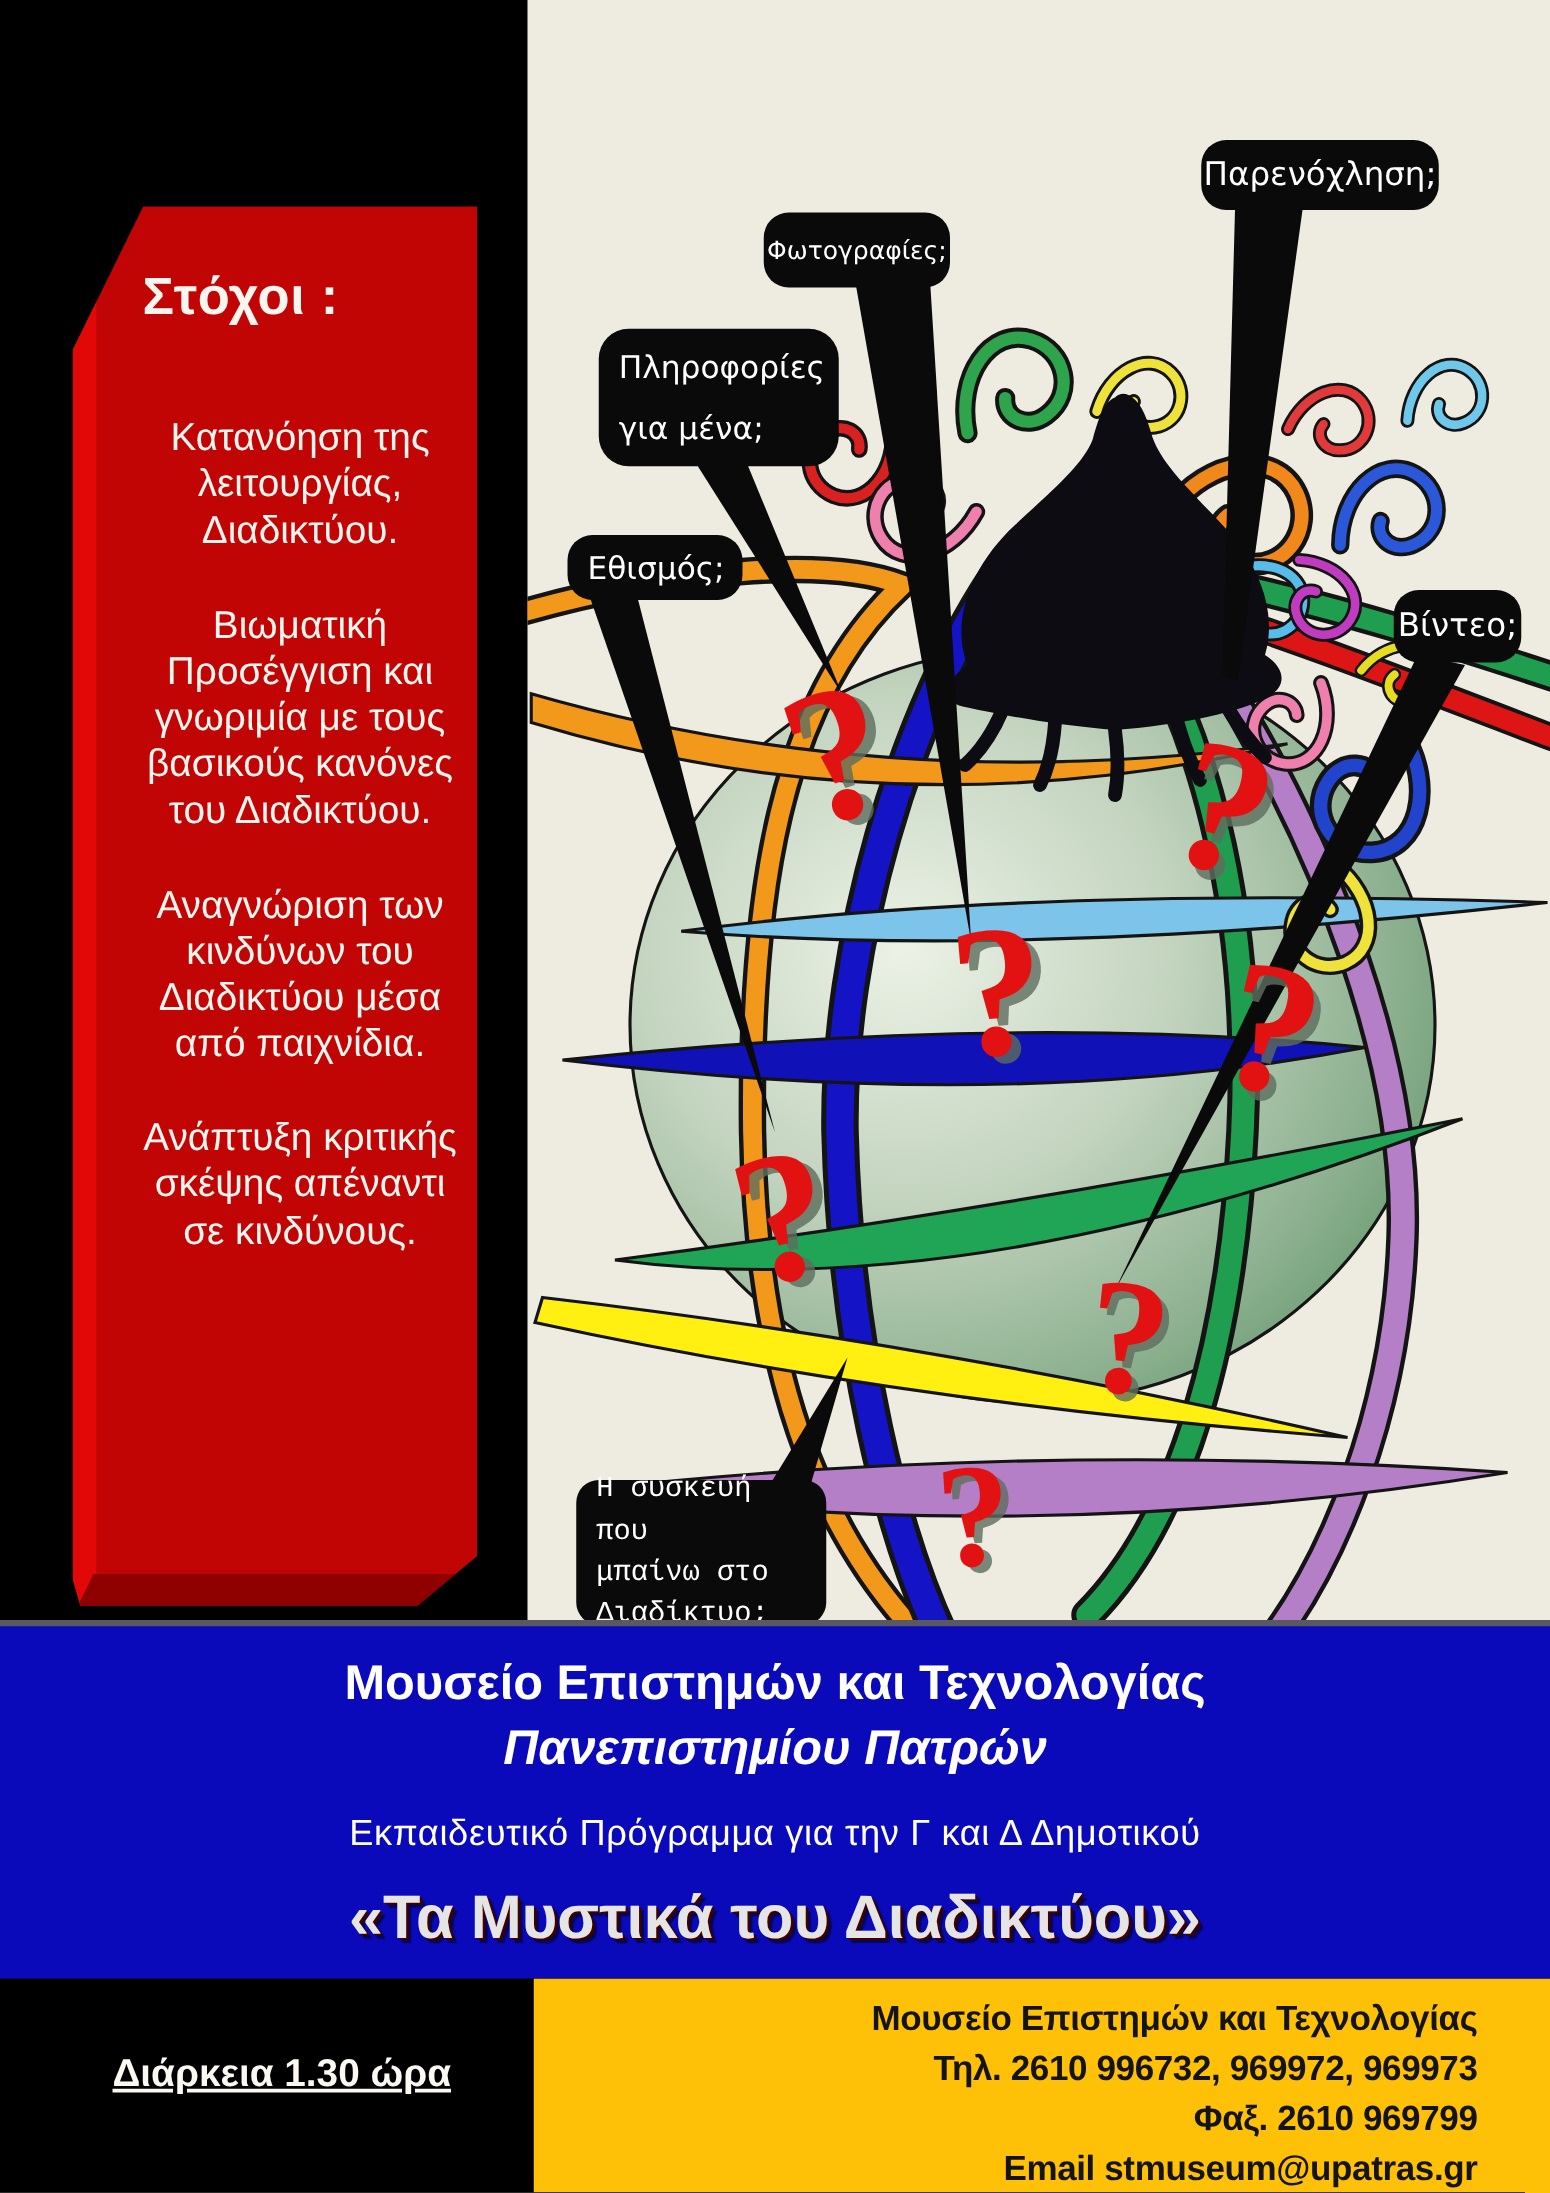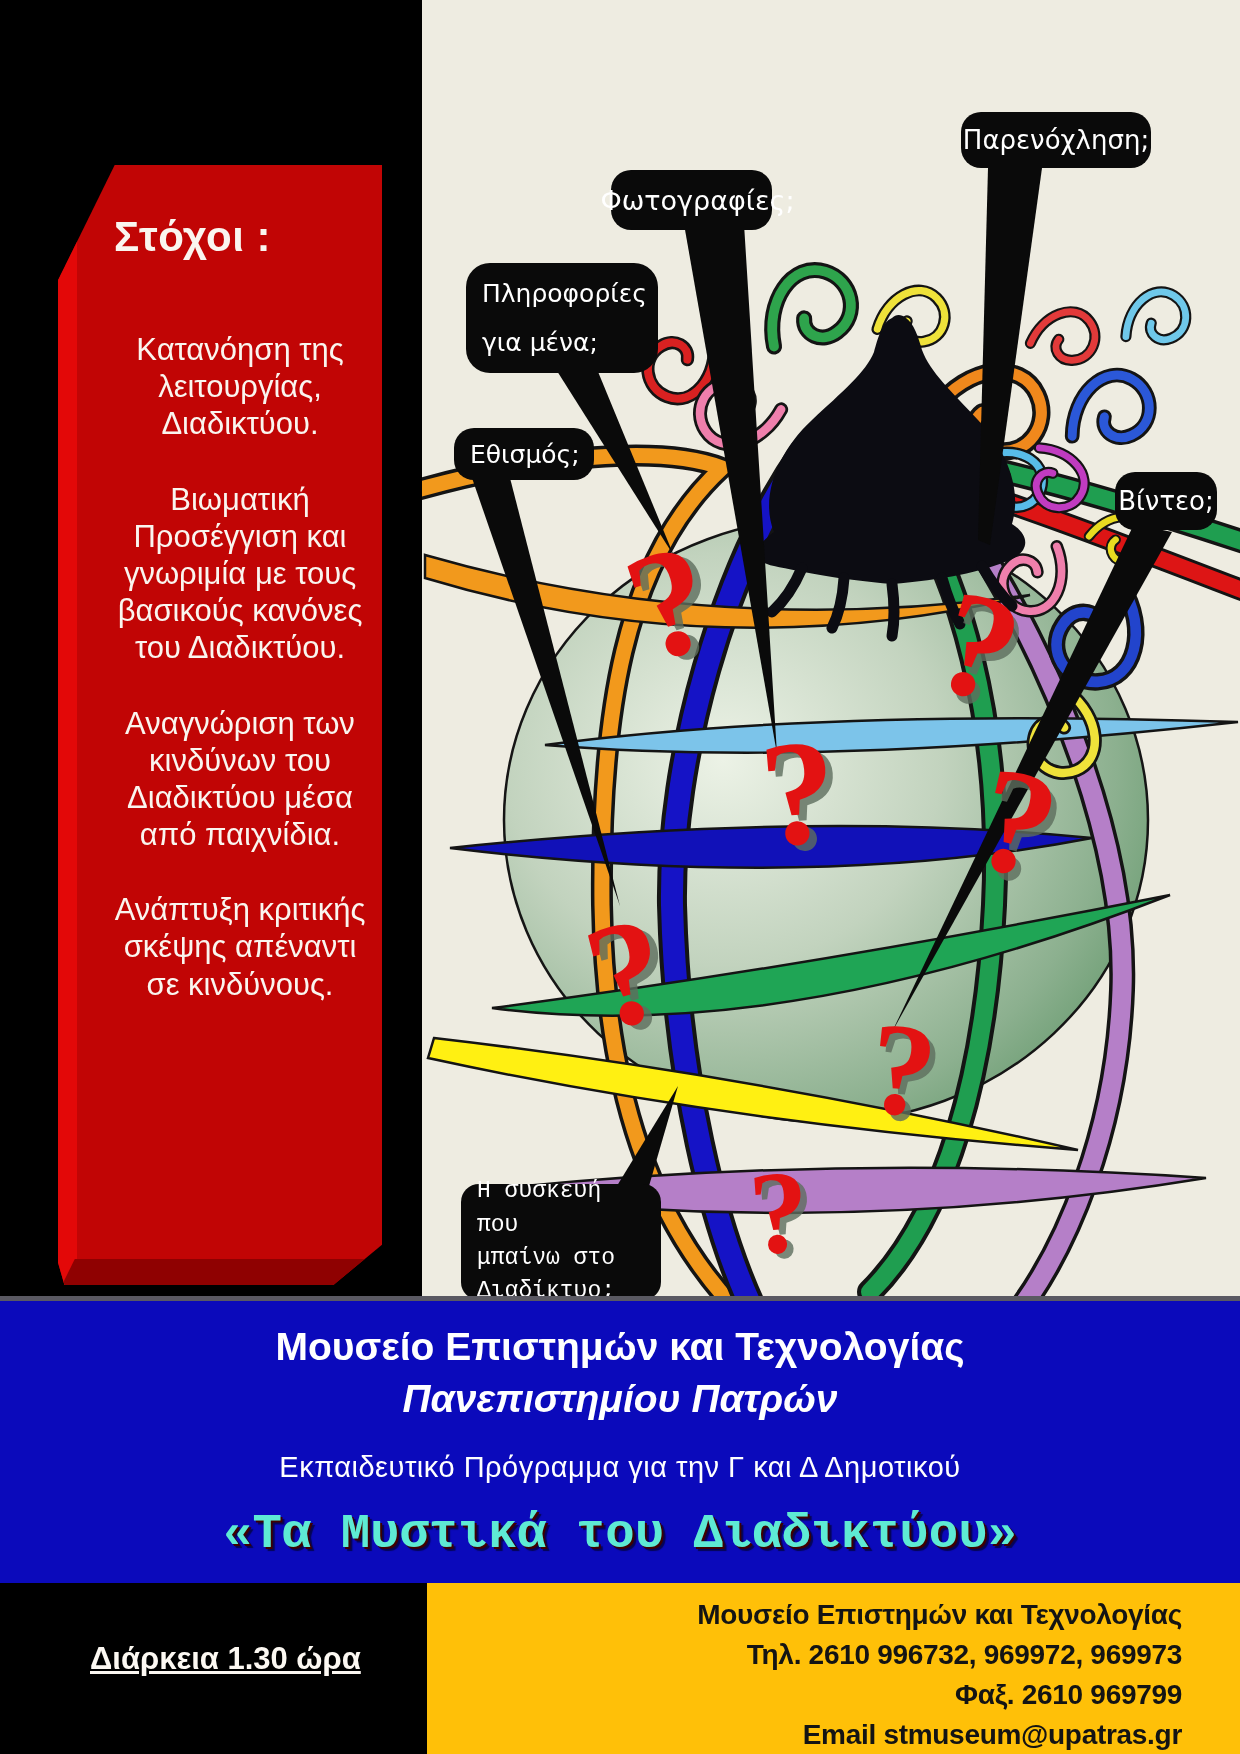--- a/index.html
+++ b/index.html
@@ -15,35 +15,35 @@
   .goals{position:absolute;left:56px;right:16px;top:48px;color:#FAF5EF;}
   .goals h2{font-size:42px;font-weight:bold;margin:0 0 70px 0;letter-spacing:.5px;}
   .goals p{font-size:31px;line-height:1.2;margin:38px 0 0 0;font-weight:500;text-align:center;}
   
   .canvas{position:absolute;left:422px;top:0;width:818px;height:1302px;background:#EEECE1;}
   .globe-svg{position:absolute;left:0;top:0;}
   
   .bubble{position:absolute;background:#0A0A0A;color:#FFFFFF;border-radius:20px;
           font-family:"DejaVu Sans",sans-serif;display:flex;flex-direction:column;justify-content:center;}
   .bubble.center{align-items:center;}
-  .b-info{left:44px;top:263px;width:160px;height:98px;padding:6px 16px;font-size:25px;line-height:1.5;border-radius:24px;gap:12px;}
-  .b-photos{left:189px;top:170px;width:149px;height:60px;font-size:27px;padding-left:12px;}
+  .b-info{left:57px;top:263px;width:160px;height:98px;padding:6px 16px;font-size:25px;line-height:1.5;border-radius:24px;gap:12px;}
+  .b-photos{left:189px;top:170px;width:149px;height:60px;font-size:20px;}
   .b-harass{left:539px;top:112px;width:190px;height:56px;font-size:26px;}
   .b-addict{left:32px;top:428px;width:124px;height:52px;padding-left:16px;font-size:25px;}
   .b-video{left:693px;top:472px;width:102px;height:58px;font-size:26px;}
   .b-device{left:39px;top:1184px;width:168px;height:104px;padding:6px 16px;font-size:23px;line-height:1.45;
             font-family:Liberation Mono, monospace;border-radius:18px;}
   
   .blue-band{position:absolute;left:0;top:1296px;width:1240px;height:287px;background:#0B0ABB;
              border-top:5px solid #5a5962;box-sizing:border-box;text-align:center;color:#fff;}
   .blue-band .l1{font-size:39px;font-weight:bold;margin-top:24px;letter-spacing:0;}
   .blue-band .l2{font-size:39px;font-weight:bold;margin-top:8px;font-style:italic;}
   .blue-band .l3{font-size:29px;font-weight:400;margin-top:30px;letter-spacing:.5px;}
-  .blue-band .l4{font-size:49px;font-weight:bold;margin-top:22px;color:#5eead4;
-                 text-shadow:2px 2px 0 #3f0000,4px 4px 1px rgba(0,0,0,.55);font-family:Liberation Mono, monospace;}
+  .blue-band .l4{font-size:49px;font-weight:bold;margin-top:22px;color:#e5e5e5;
+                 text-shadow:2px 2px 0 #3f0000,4px 4px 1px rgba(0,0,0,.55);}
   
   .footer{position:absolute;left:0;top:1583px;width:1240px;height:171px;background:#000;}
   .duration{position:absolute;left:90px;top:58px;color:#FCF8F2;font-size:31px;font-weight:bold;text-decoration:underline;}
   .contact{position:absolute;left:427px;top:0;width:813px;height:171px;background:#FFC008;
            box-sizing:border-box;padding:12px 58px 0 0;text-align:right;color:#141414;}
   .contact div{font-size:28px;font-weight:bold;line-height:40px;letter-spacing:-.3px;}
   
   .qs{font-family:"Liberation Serif","DejaVu Serif",serif;font-weight:bold;fill:#5e6e5e;opacity:.8;}
   .qf{font-family:"Liberation Serif","DejaVu Serif",serif;font-weight:bold;fill:#E31212;}
 </style>

